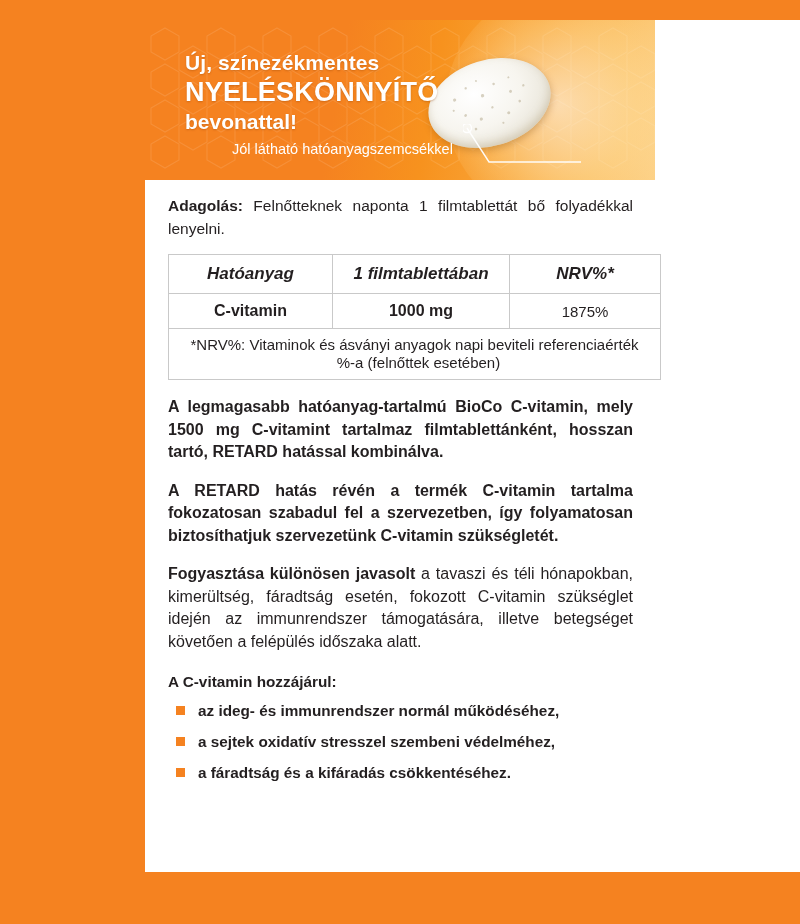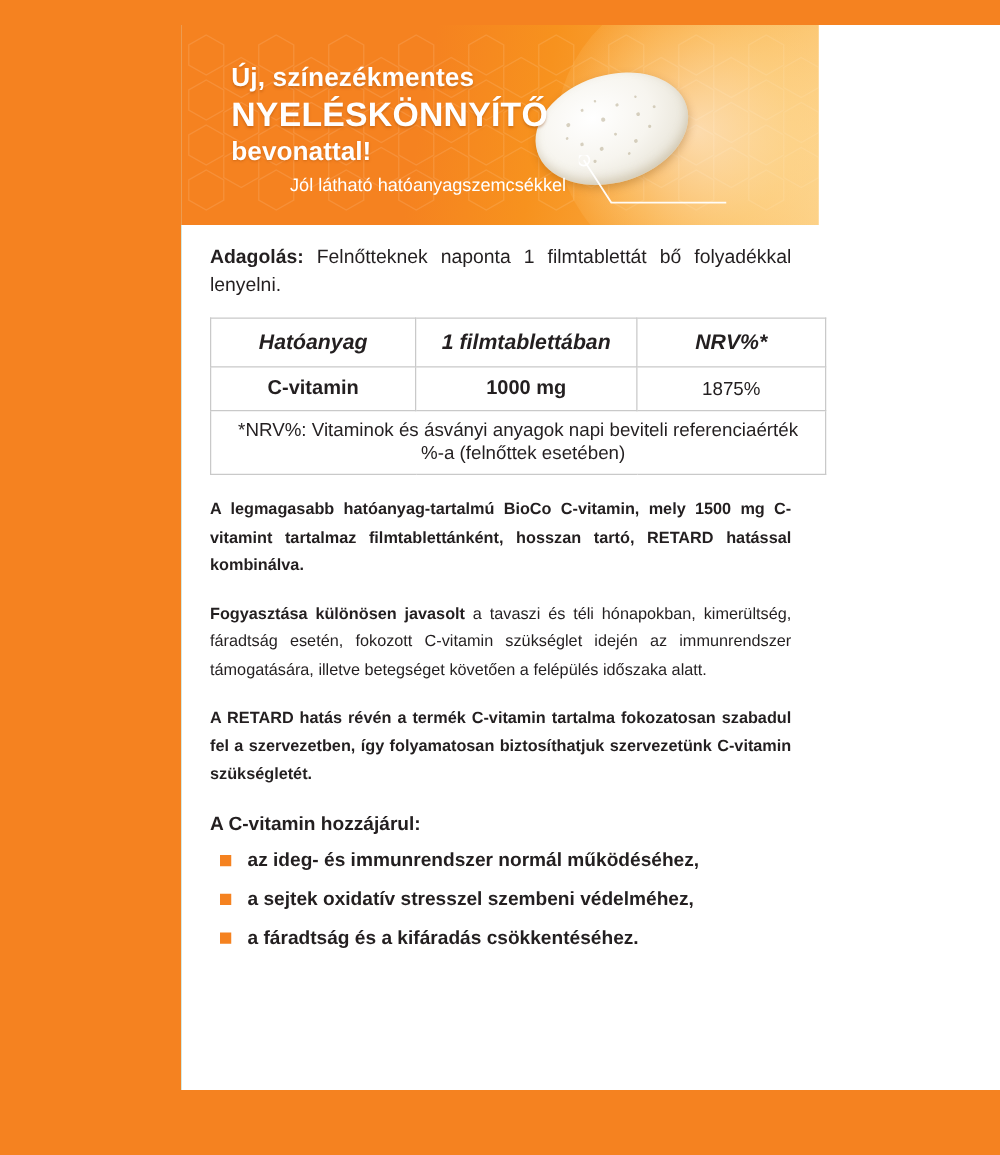--- a/index.html
+++ b/index.html
@@ -10,21 +10,21 @@
     width: 800px;
     height: 924px;
     background: #ffffff;
     font-family: "Liberation Sans", sans-serif;
     overflow: hidden;
   }
   .page {
     position: relative;
     width: 640px;
     height: 924px;
-    background: #14b8a6;
+    background: #ef4444;
     box-sizing: border-box;
   }
   
   .frame-left {
     position: absolute;
     left: 0; top: 0;
     width: 145px; height: 924px;
     background: #f58220;
   }
   .frame-right {
@@ -181,21 +181,21 @@
     border: 1px solid #c9c9c9;
     border-top: none;
     padding: 8px 10px 10px 10px;
     font-size: 12.5px;
     line-height: 18px;
     text-align: left;
   }
   .footnote-cell .ind { display: block; padding-left: 8px; }
 
   .para {
-    font-size: 13px;
+    font-size: 16px;
     line-height: 22.5px;
     text-align: justify;
     margin-top: 16px;
   }
   .para.bold { font-weight: bold; }
   .para b { font-weight: bold; }
 
   .claims-title {
     font-size: 15.3px;
     font-weight: bold;
@@ -362,22 +362,22 @@
       <tr>
         <td class="footnote-cell" colspan="3">
           <span>*NRV%: Vitaminok és ásványi anyagok napi beviteli referenciaérték</span>
           <span class="ind">%-a (felnőttek esetében)</span>
         </td>
       </tr>
     </tbody>
       </table>
 
     <p class="para bold">A legmagasabb hatóanyag-tartalmú BioCo C-vitamin, mely 1500 mg C-vitamint tartalmaz filmtablettánként, hosszan tartó, RETARD hatással kombinálva.</p>
+    <p class="para bold">A RETARD hatás révén a termék C-vitamin tartalma fokozatosan szabadul fel a szervezetben, így folyamatosan biztosíthatjuk szervezetünk C-vitamin szükségletét.</p>
     <p class="para"><b>Fogyasztása különösen javasolt</b><span> a tavaszi és téli hónapokban, kimerültség, fáradtság esetén, fokozott C-vitamin szükséglet idején az immunrendszer támogatására, illetve betegséget követően a felépülés időszaka alatt.</span></p>
-    <p class="para bold">A RETARD hatás révén a termék C-vitamin tartalma fokozatosan szabadul fel a szervezetben, így folyamatosan biztosíthatjuk szervezetünk C-vitamin szükségletét.</p>
 
     <div class="claims-title">A C-vitamin hozzájárul:</div>
     <ul class="claims">
       <li><span class="bullet"></span><span>az ideg- és immunrendszer normál működéséhez,</span></li>
       <li><span class="bullet"></span><span>a sejtek oxidatív stresszel szembeni védelméhez,</span></li>
       <li><span class="bullet"></span><span>a fáradtság és a kifáradás csökkentéséhez.</span></li>
     </ul>
 
   </div>
 </div>

